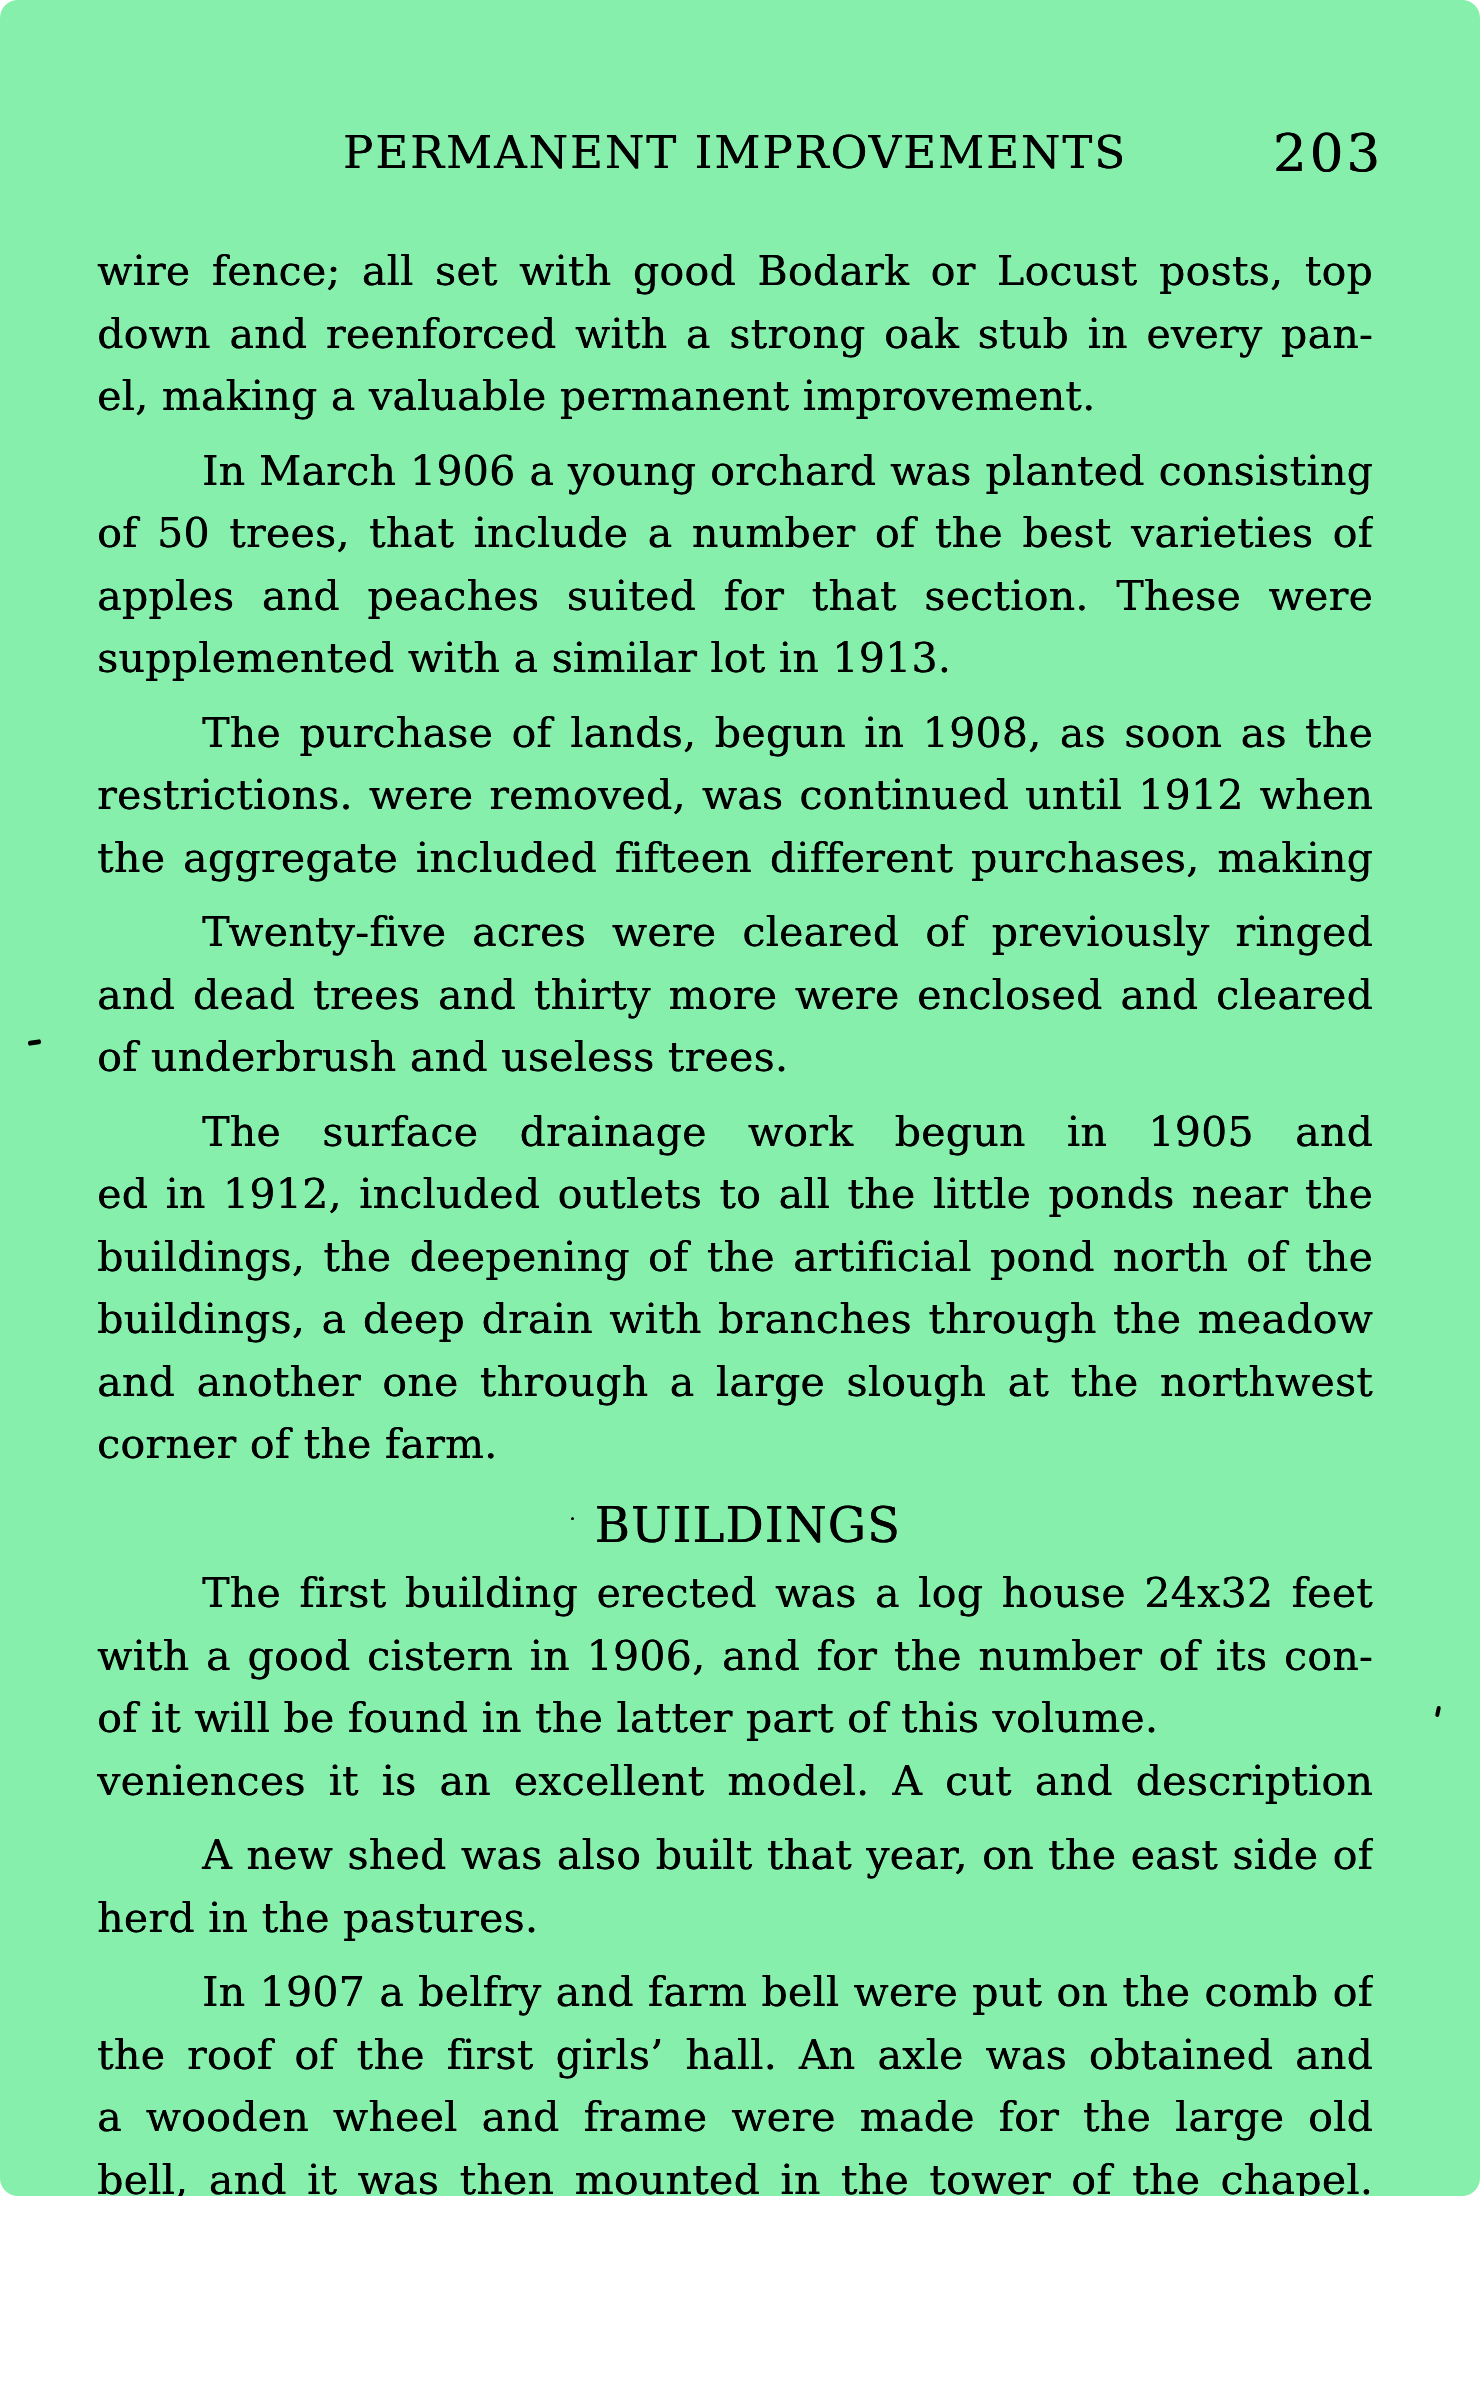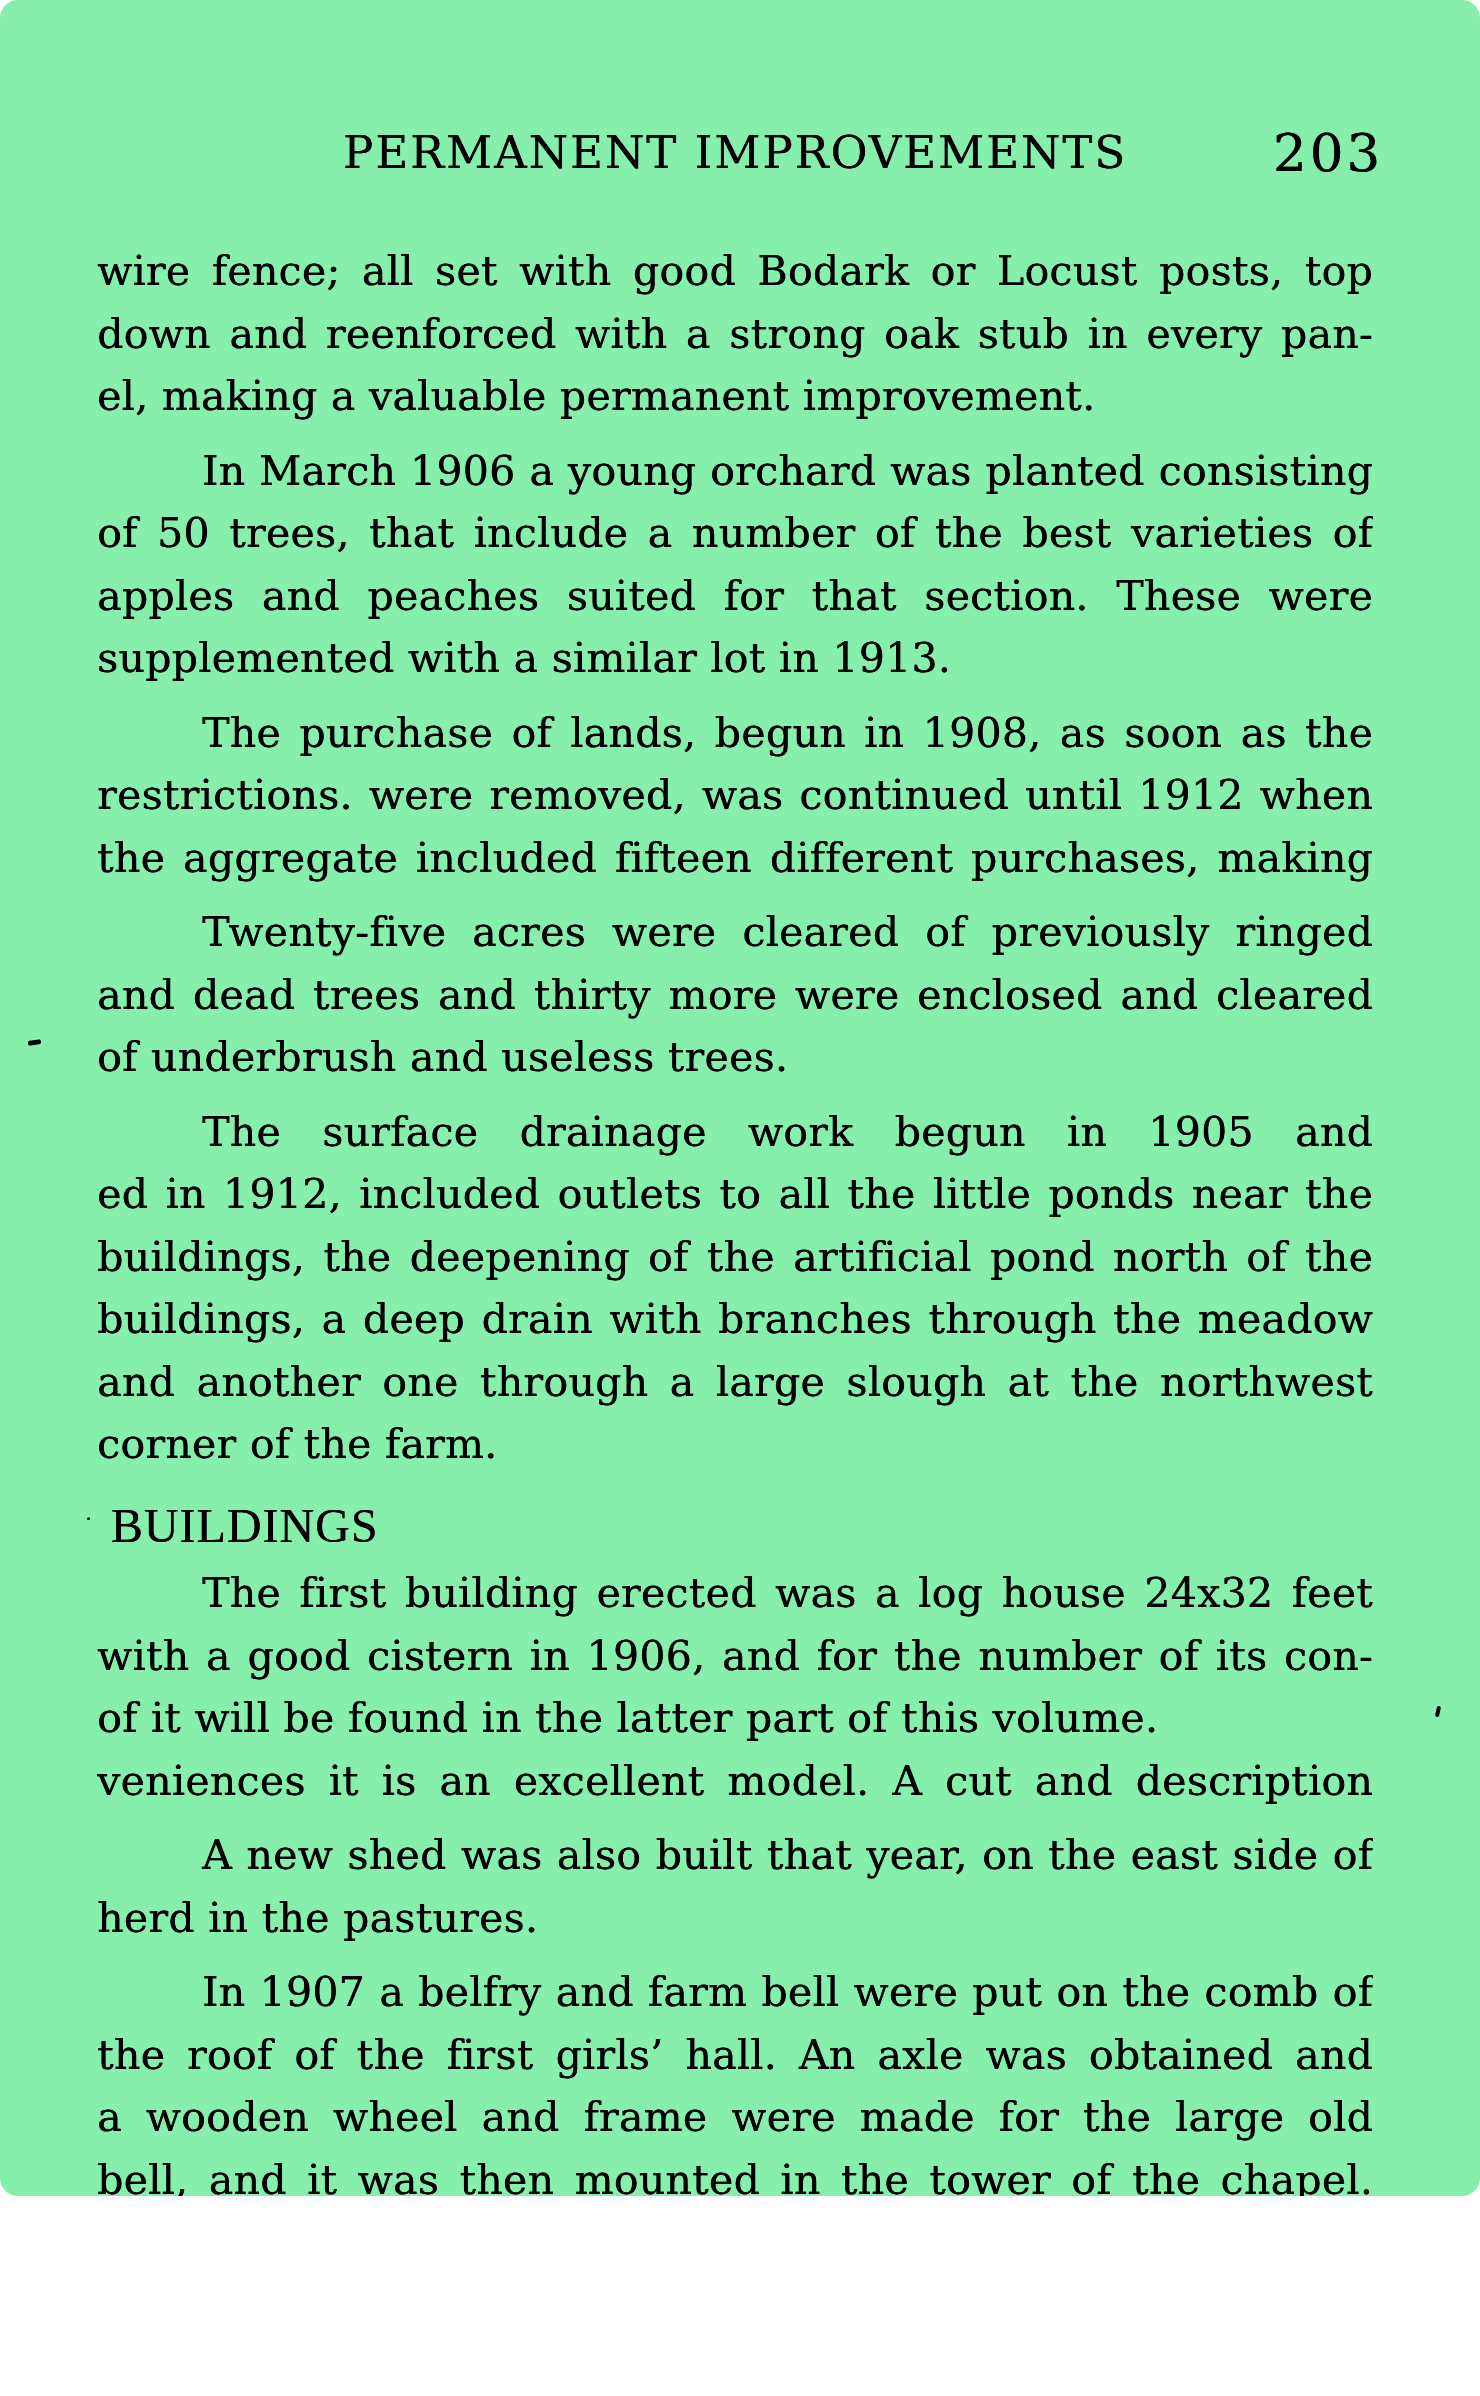--- a/index.html
+++ b/index.html
@@ -71,23 +71,22 @@
     text-align: center;
     text-align-last: left;
   }
   .line.indent {
     padding-left: 105px;
   }
   .section-heading {
     font-size: 48px;
     line-height: 62.5px;
     height: 62.5px;
-    text-align: left;
+    text-align: center;
     letter-spacing: 1px;
-    font-family: Liberation Serif, serif;
   }
   .section-heading .heading-mark {
     font-size: 20px;
     vertical-align: 16px;
     margin-right: 18px;
   }
   .artifact {
     position: absolute;
     background: #000000;
   }

